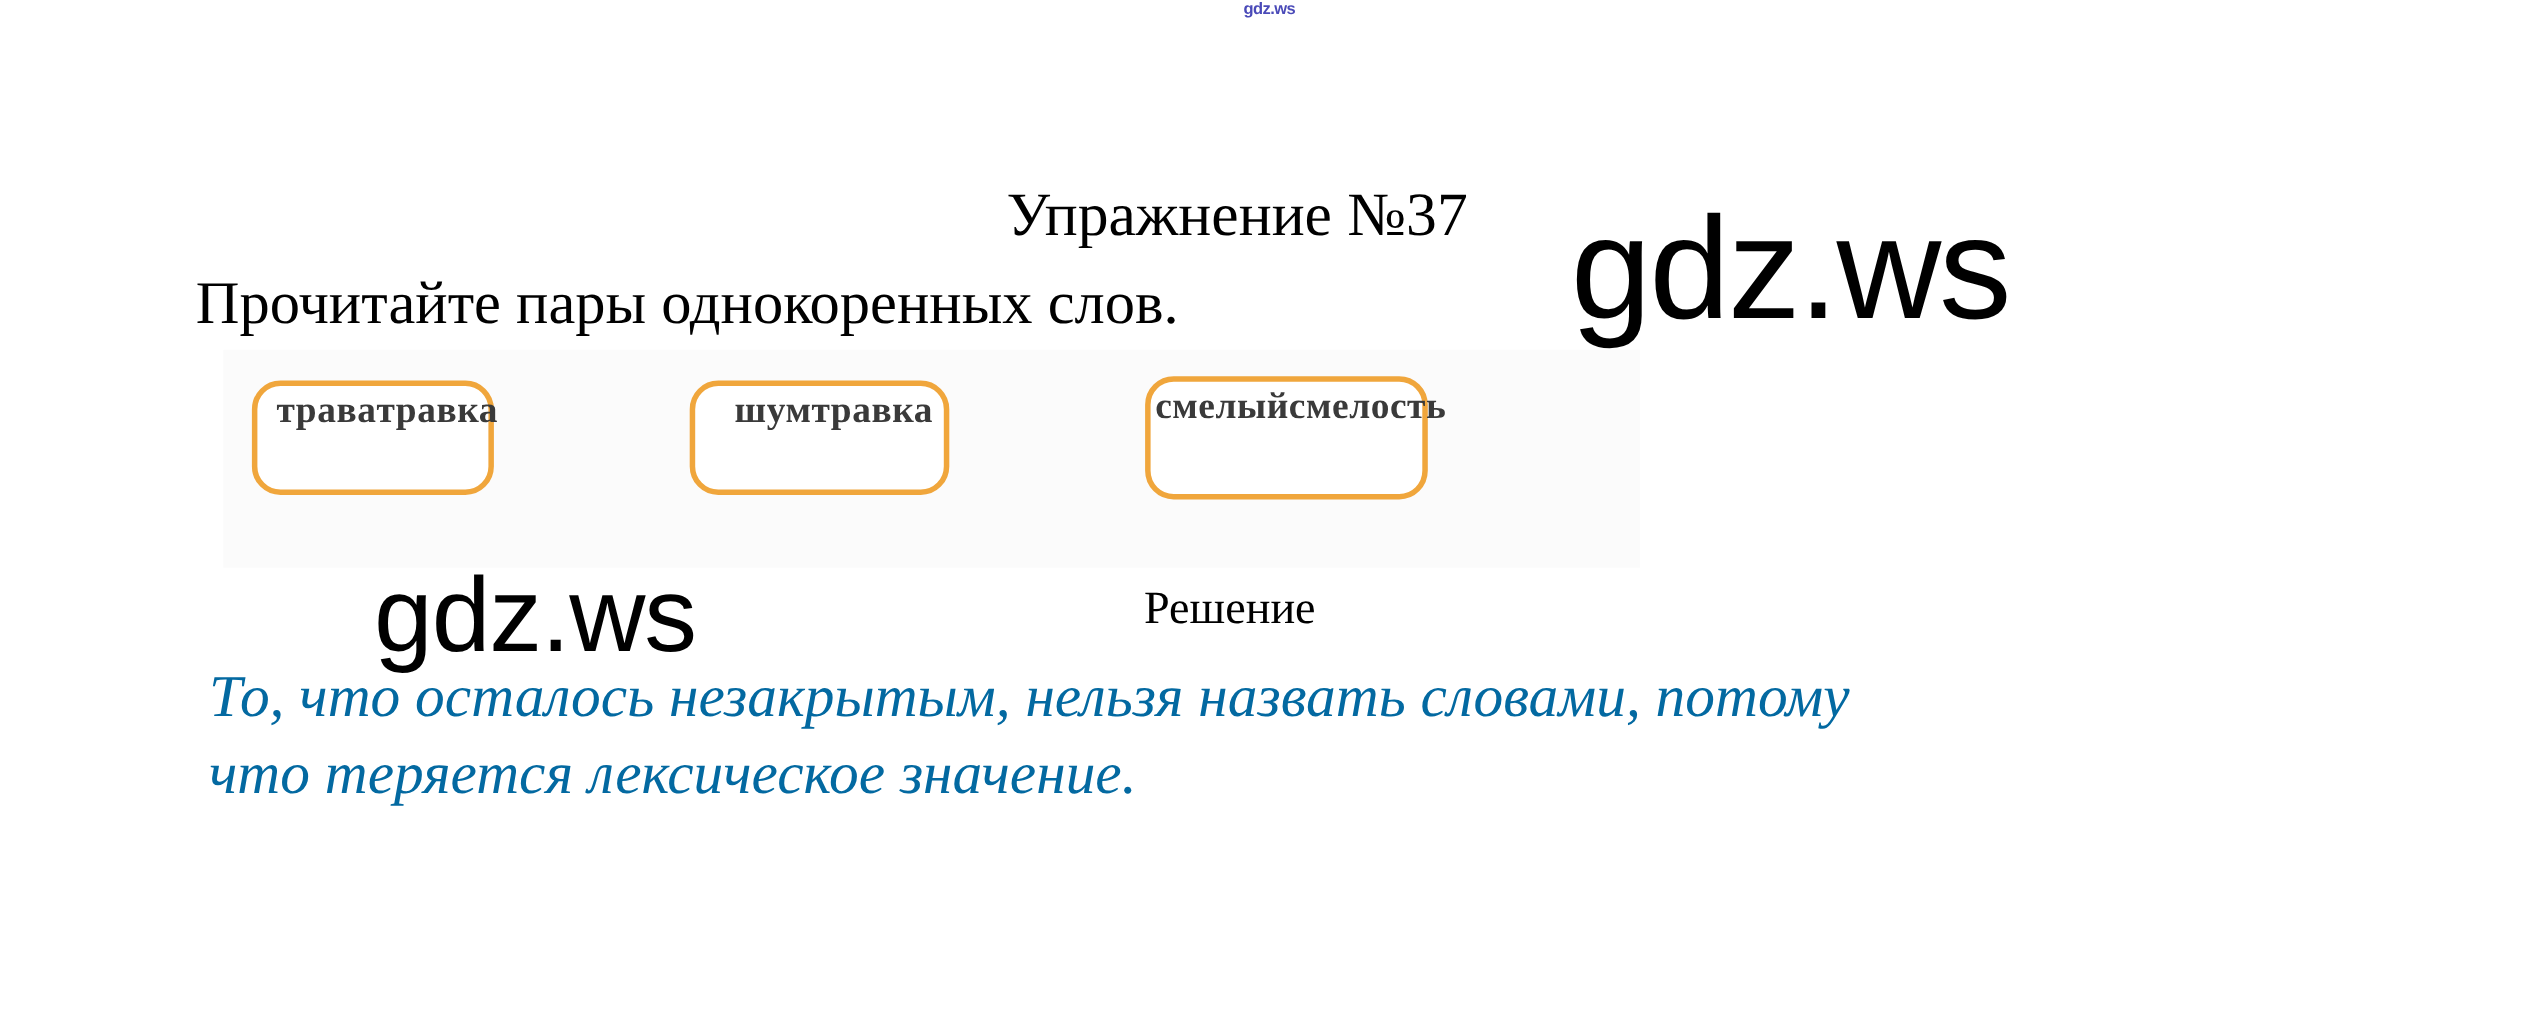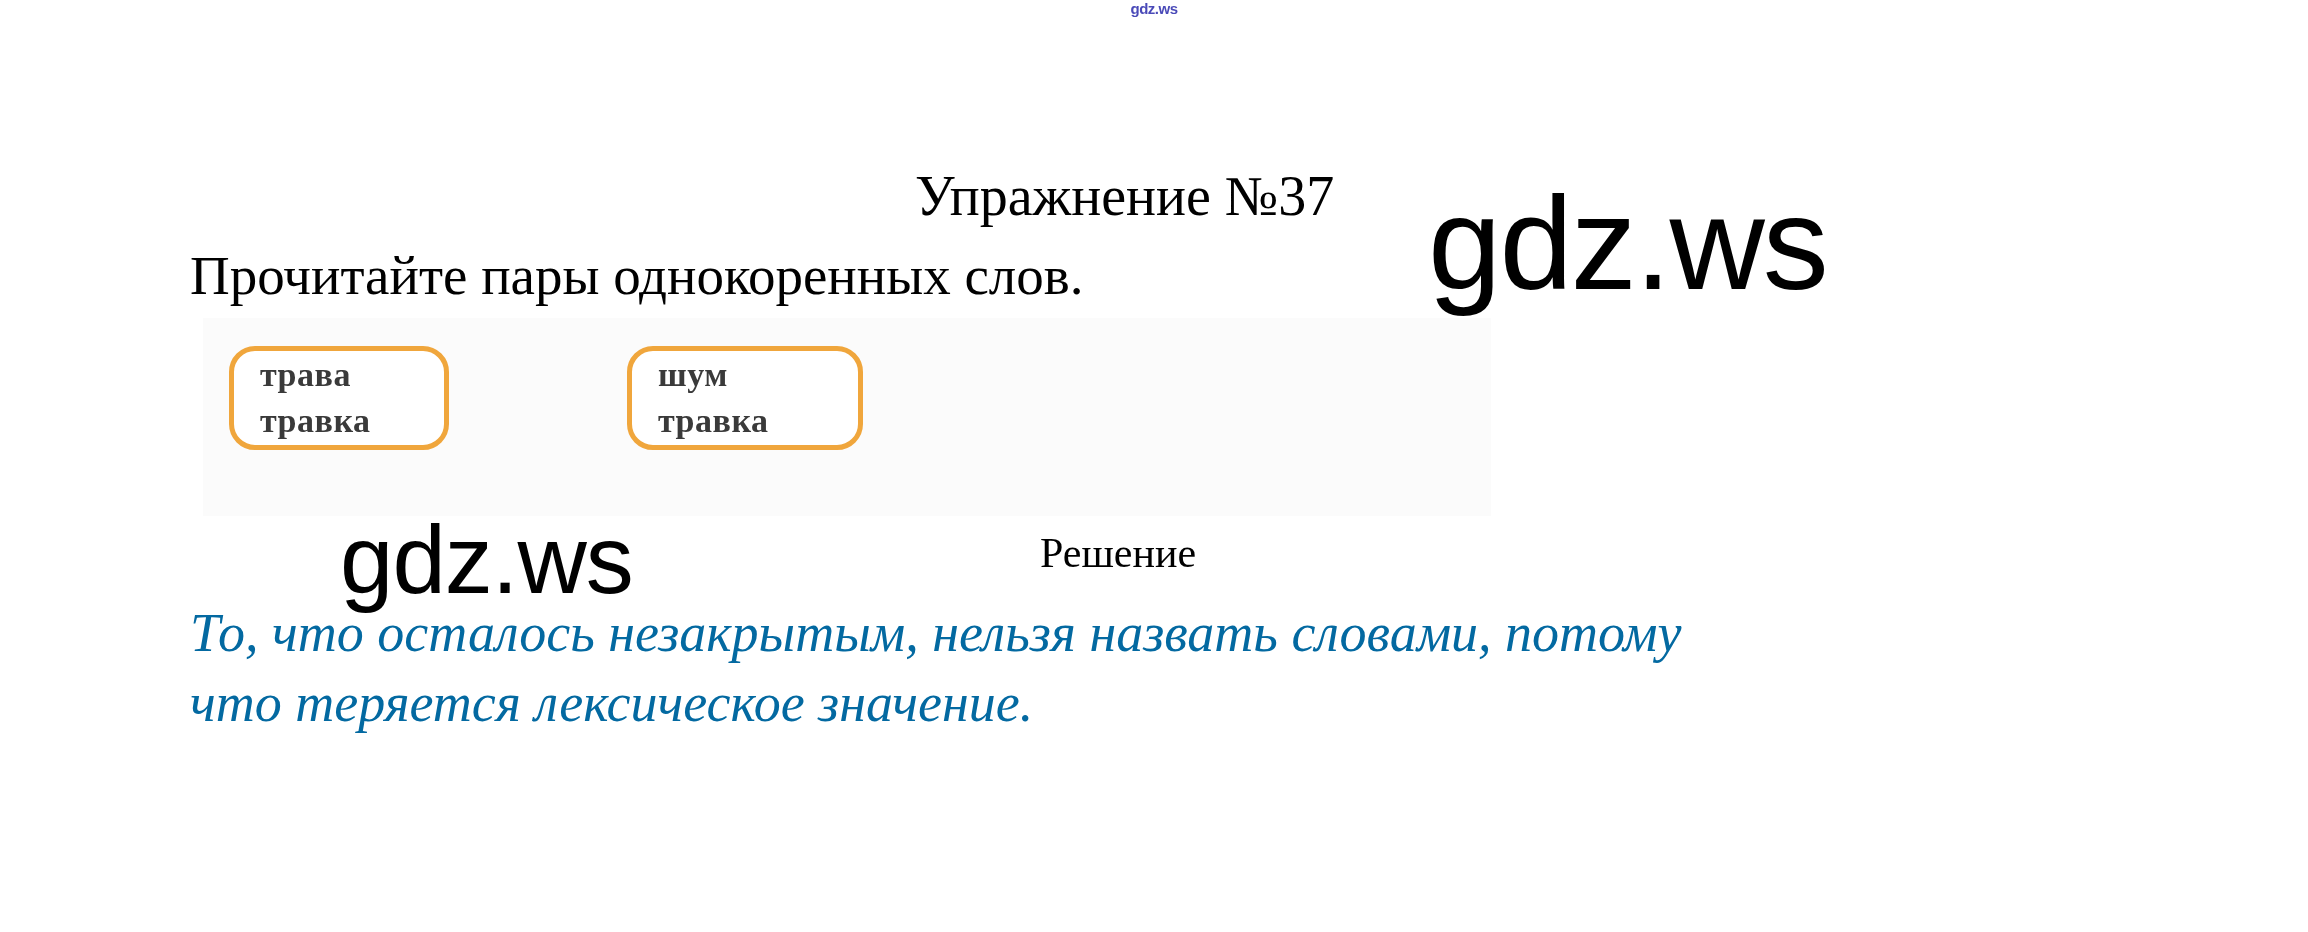--- a/index.html
+++ b/index.html
@@ -38,21 +38,21 @@
     top: 165px;
     font-size: 56px;
     line-height: 62px;
     white-space: nowrap;
     color: #000;
   }
 
   
   .instruction {
     position: absolute;
-    left: 190px;
+    left: 178px;
     top: 245px;
     font-size: 55px;
     line-height: 62px;
     white-space: nowrap;
     color: #000;
   }
 
   
   .figure {
     position: absolute;
@@ -69,21 +69,21 @@
     width: 100%;
     height: 100%;
   }
   .word-box {
     position: absolute;
     box-sizing: border-box;
     border: 5px solid #f0a63c;
     border-radius: 26px;
     background: #ffffff;
     display: flex;
-    flex-direction: column;
+    flex-direction: row;
     justify-content: center;
     padding-left: 26px;
     font-family: "Liberation Serif", "DejaVu Serif", serif;
     color: #3a3a3a;
   }
   .word-box .word {
     font-size: 34px;
     line-height: 46px;
     font-weight: 700;
     letter-spacing: 0.5px;
@@ -154,20 +154,24 @@
     <div class="word-box box-1">
       <span class="word">трава</span>
       <span class="word">травка</span>
     </div>
 
     <div class="word-box box-2">
       <span class="word">шум</span>
       <span class="word">травка</span>
     </div>
 
+    <div class="word-box box-3">
+      <span class="word">смелый</span>
+      <span class="word">смелость</span>
+    </div>
 
   </div>
 </div>
 
 <div class="watermark-big watermark-top-right">gdz.ws</div>
 
 <div class="watermark-big watermark-bottom-left">gdz.ws</div>
 
 <div class="solution-heading">Решение</div>
 

